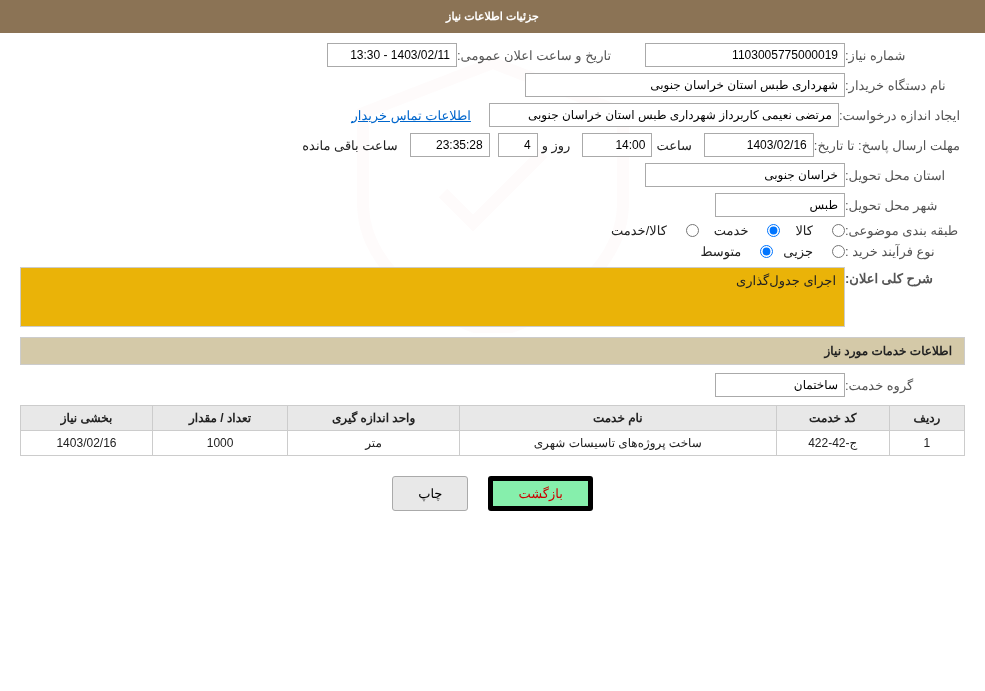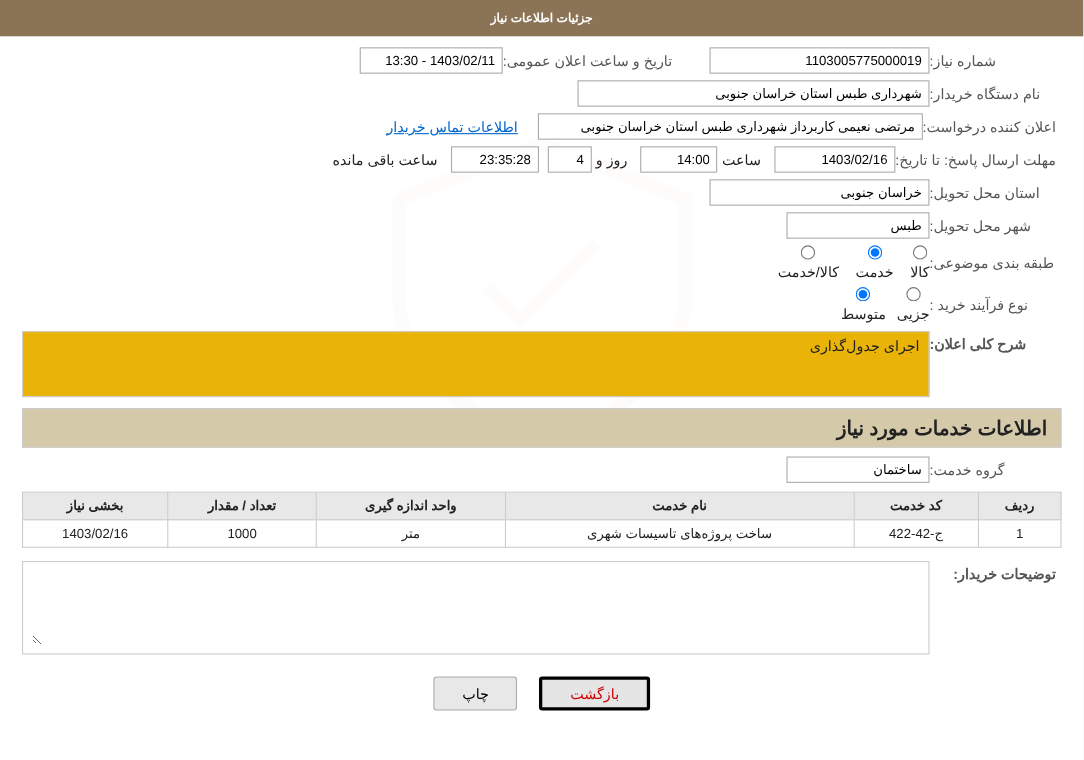--- a/index.html
+++ b/index.html
@@ -62,34 +62,32 @@
       margin-right: 10px;
     }
     .date-input { width: 110px; }
     .time-input { width: 70px; }
     .small-num-input { width: 40px; }
     .timer-input { width: 80px; }
     .section-title {
       background: #d4c9a8;
       padding: 6px 12px;
       font-weight: bold;
-      font-size: 18px;
+      font-size: 12px;
       margin: 10px 0 8px 0;
       border: 1px solid #ccc;
     }
     .radio-group {
       display: flex;
       align-items: center;
       gap: 15px;
     }
     .radio-item {
       display: flex;
-      align-items: center;
-      gap: 4px;
-      flex-direction: column;
+      gap: 19px;
     }
     .radio-item input[type="radio"] { cursor: pointer; }
     .purchase-type-row {
       display: flex;
       align-items: center;
       gap: 10px;
       flex-wrap: wrap;
     }
     .purchase-type-text {
       color: #444;
@@ -138,22 +136,22 @@
       font-family: Tahoma, Arial, sans-serif;
       font-size: 13px;
       cursor: pointer;
       border: 1px solid #aaa;
       border-radius: 3px;
     }
     .btn-print {
       background: #e8e8e8;
     }
     .btn-back {
-      background: #e5e5e5;
-      border: 3px solid #000000;
+      background: #86efac;
+      border: 5px solid #000000;
       color: #cc0000;
     }
     .shield-svg {
       position: absolute;
       left: 50%;
       top: 50%;
       transform: translate(-50%, -80%);
       opacity: 0.12;
       z-index: 0;
     }
@@ -190,21 +188,21 @@
           <span class="label" style="min-width:180px;">تاریخ و ساعت اعلان عمومی:</span>
           <input class="input-field input-small" type="text" readonly="" value="1403/02/11 - 13:30" style="">
         </div>
 
         <div class="form-row">
           <span class="label">نام دستگاه خریدار:</span>
           <input class="input-field input-wide" type="text" readonly="" value="شهرداری طبس استان خراسان جنوبی" style="">
         </div>
 
         <div class="form-row">
-          <span class="label">اعلان کننده درخواست:</span>
+          <span class="label">ایجاد اندازه درخواست:</span>
           <input class="input-field" style="width: 350px;" type="text" readonly="" value="مرتضی نعیمی کاربرداز شهرداری طبس استان خراسان جنوبی">
           <span class="sep"></span>
           <a class="link-blue">اطلاعات تماس خریدار</a>
         </div>
 
         <div class="form-row">
           <span class="label label-wide">مهلت ارسال پاسخ: تا تاریخ:</span>
           <input class="input-field date-input" type="text" readonly="" value="1403/02/16" style="">
           <span class="sep"></span>
           <span style="margin:0 4px;">ساعت</span>
@@ -290,26 +288,20 @@
               <td>1</td>
               <td>ج-42-422</td>
               <td>ساخت پروژه‌های تاسیسات شهری</td>
               <td>متر</td>
               <td>1000</td>
               <td>1403/02/16</td>
             </tr>
           </tbody>
         </table>
 
-        <div class="form-row" style="align-items:flex-start; margin-top:12px;">
-          <span class="label buyer-desc-label" style="padding-top:4px;">توضیحات خریدار:</span>
-          <div style="flex:1; border:1px solid #ccc; min-height:80px; background:#fff; padding:5px 8px; direction:rtl;">
-            <textarea class="buyer-desc-area" style="border: none; width: 100%; height: 70px; outline: none;"></textarea>
-          </div>
-        </div>
 
         <div class="action-buttons">
           <button class="btn btn-back">بازگشت</button>
           <button class="btn btn-print">چاپ</button>
         </div>
 
       </div>
     </div>
 
   </div>

